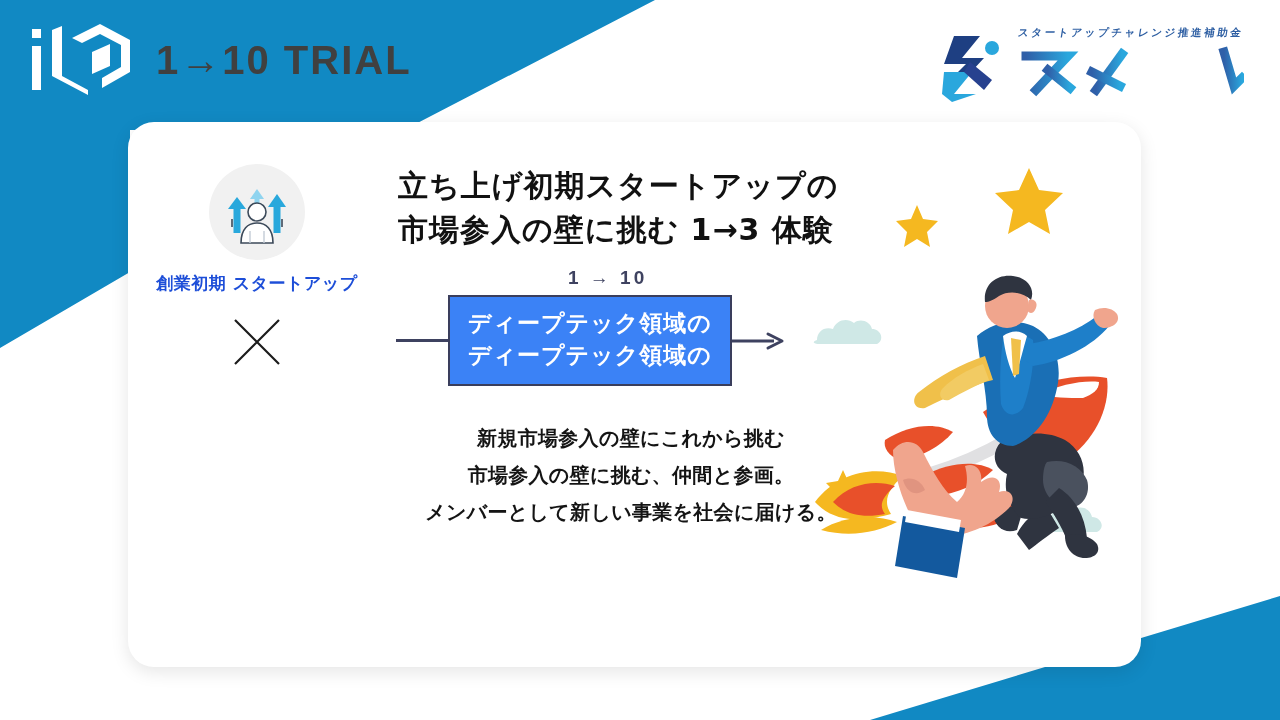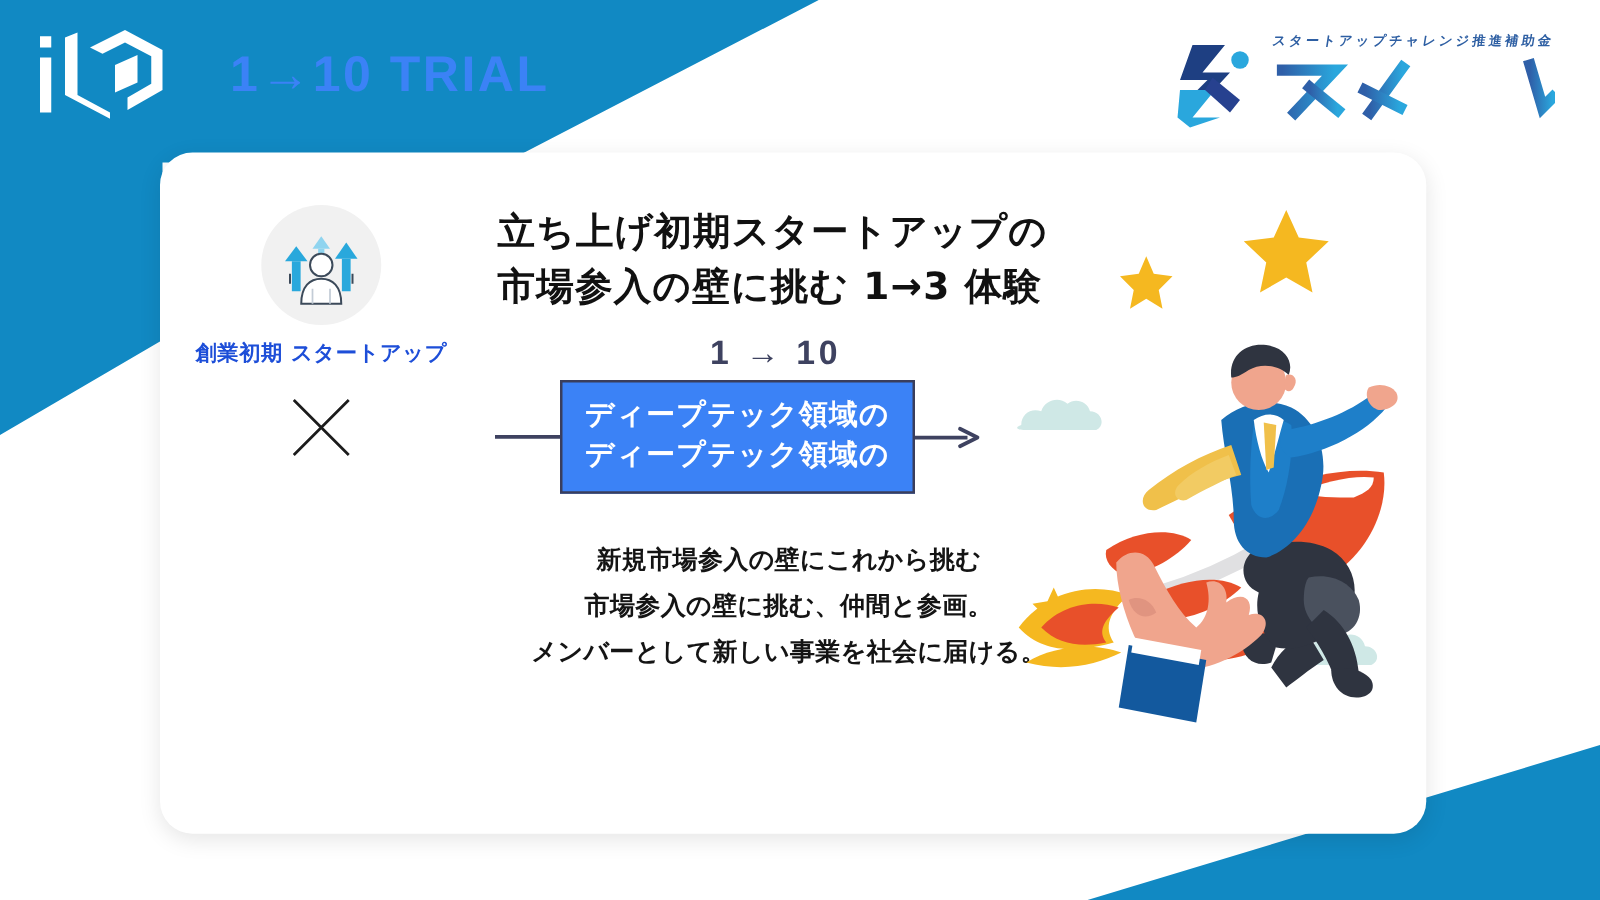--- a/index.html
+++ b/index.html
@@ -43,28 +43,27 @@
   }
 
   
   .brand {
     position: absolute; left: 26px; top: 24px;
     display: flex; align-items: center; gap: 18px;
     z-index: 6;
   }
   .brand-mark { width: 112px; height: 72px; display: block; }
   .brand-title {
-    color: #3b82f6;
+    color: #404040;
     font-size: 40px;
     font-weight: 700;
     letter-spacing: 2px;
     white-space: nowrap;
     line-height: 1;
     font-family: "Liberation Sans", sans-serif;
-    margin-left: 28px;
   }
 
   
   .sponsor {
     position: absolute; right: 36px; top: 26px;
     display: flex; align-items: flex-start; gap: 8px;
     z-index: 6;
   }
   .sponsor-mark { width: 70px; height: 74px; display: block; margin-top: 6px; }
   .sponsor-text { display: flex; flex-direction: column; }
@@ -131,21 +130,21 @@
     padding-left: 12px;
     font-family: "DejaVu Sans", sans-serif;
     white-space: nowrap;
   }
   .headline .ln { display: block; }
 
   
   .arrow-caption {
     margin-top: 14px;
     padding-left: 182px;
-    font-size: 27px;
+    font-size: 19px;
     font-weight: 700;
     color: #3e4260;
     letter-spacing: 3px;
     font-family: "Liberation Sans", sans-serif;
   }
 
   
   .flow-row {
     margin-top: 6px;
     display: flex; align-items: center;

